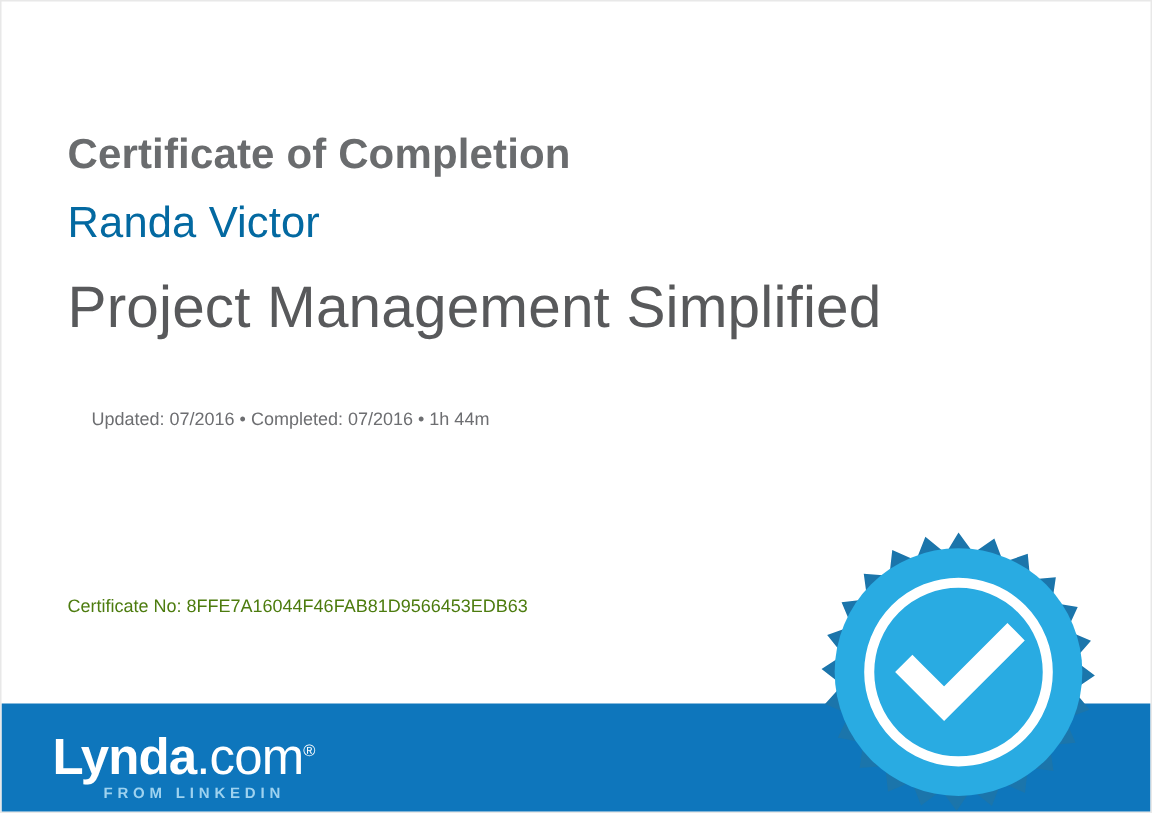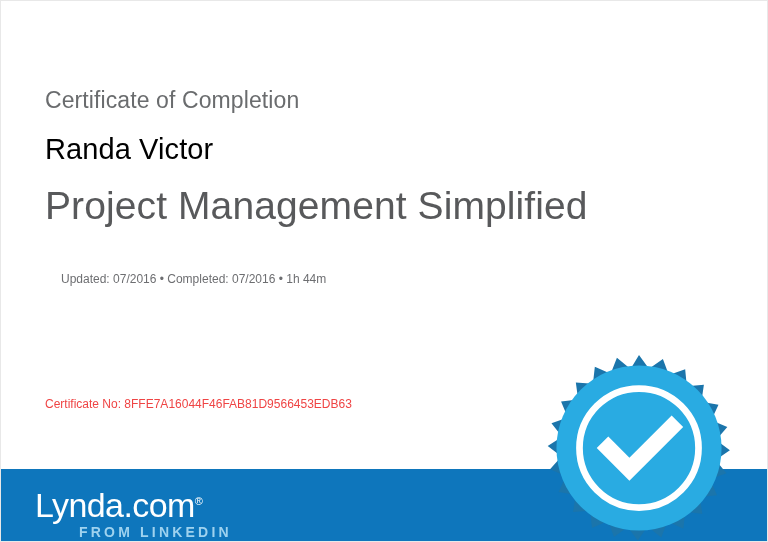--- a/index.html
+++ b/index.html
@@ -23,33 +23,33 @@
   .content {
     position: absolute;
     left: 44px;
     top: 0;
     width: 640px;
   }
   .heading {
     position: absolute;
     top: 86px;
     left: 0;
-    font-size: 23px;
-    font-weight: 400;
+    font-size: 28px;
+    font-weight: 700;
     color: #6a6c6e;
     letter-spacing: 0.1px;
     white-space: nowrap;
   }
   .recipient {
     position: absolute;
     top: 132px;
     left: 0;
     font-size: 29px;
     font-weight: 400;
-    color: #000000;
+    color: #0369a1;
     letter-spacing: 0.1px;
     white-space: nowrap;
   }
   .course {
     position: absolute;
     top: 183px;
     left: 0;
     font-size: 39px;
     font-weight: 400;
     color: #58595b;
@@ -64,21 +64,21 @@
     font-weight: 400;
     color: #6d6e71;
     white-space: nowrap;
   }
   .certno {
     position: absolute;
     top: 396px;
     left: 0;
     font-size: 12px;
     font-weight: 400;
-    color: #ef4444;
+    color: #4d7c0f;
     white-space: nowrap;
   }
   
   .footer-bar {
     position: absolute;
     left: 0;
     right: 0;
     top: 468px;
     height: 74px;
     background: #0e76bc;
@@ -92,35 +92,35 @@
   .logo-main {
     position: relative;
     display: block;
     font-size: 34px;
     line-height: 36px;
     color: #ffffff;
     white-space: nowrap;
     letter-spacing: -0.6px;
   }
   .logo-lynda {
-    font-weight: normal;
+    font-weight: bold;
   }
   .logo-dotcom {
     font-weight: 400;
   }
   .logo-reg {
     font-size: 11px;
     vertical-align: super;
     font-weight: 400;
   }
   .logo-sub {
     display: block;
     margin-top: 1px;
-    margin-left: 44px;
-    font-size: 14px;
+    margin-left: 34px;
+    font-size: 10px;
     font-weight: bold;
     letter-spacing: 3.2px;
     color: #9ed2ef;
     white-space: nowrap;
   }
   
   .badge {
     position: absolute;
     left: 542px;
     top: 352px;

